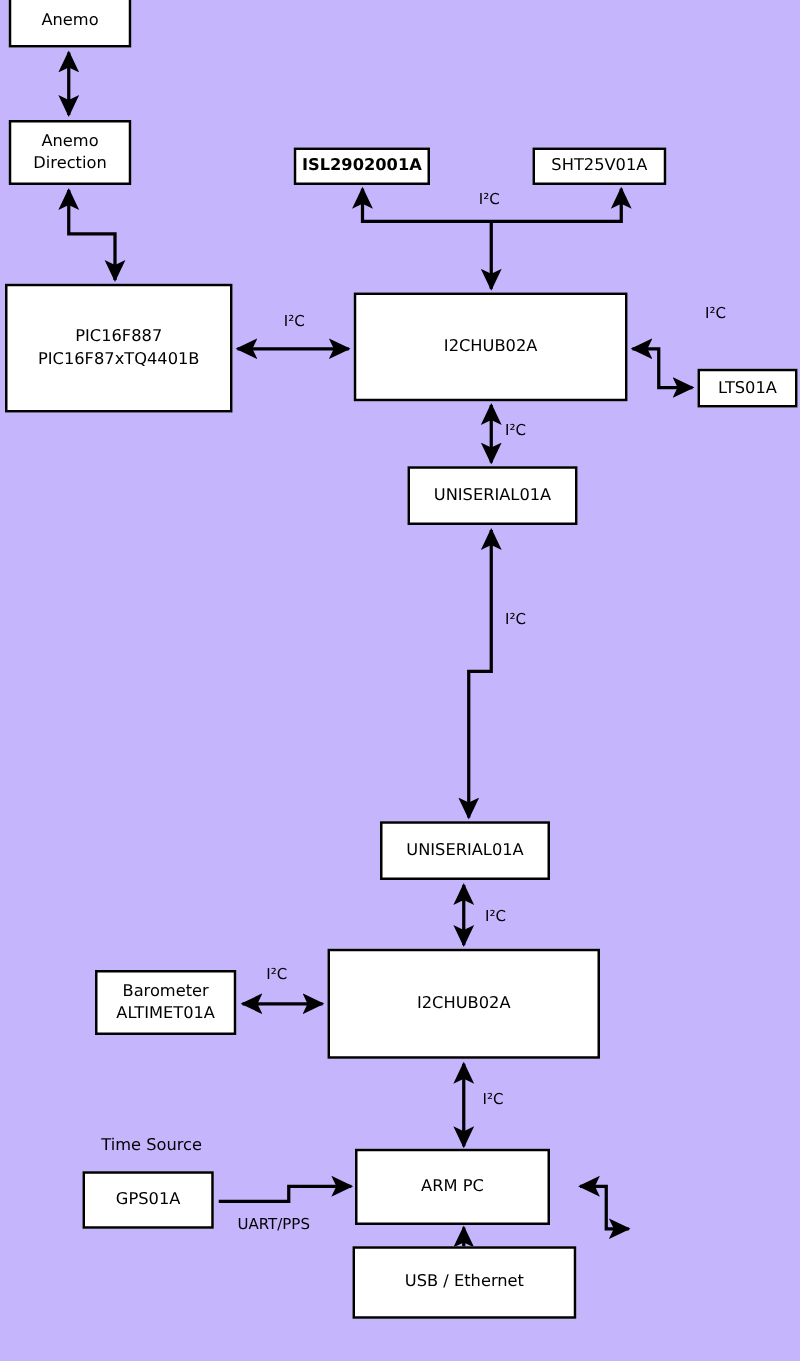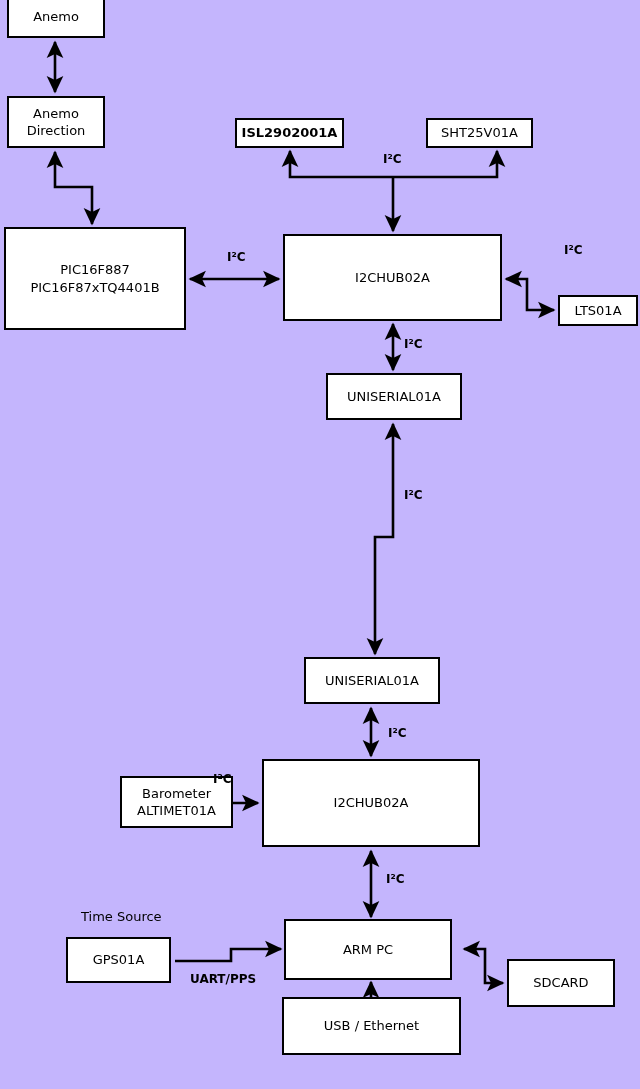--- a/index.html
+++ b/index.html
@@ -44,21 +44,20 @@
     white-space: pre-line;
     padding: 0 4px;
   }
   .edge-label {
     position: absolute;
     font-size: 12px;
     color: #000000;
     white-space: nowrap;
     z-index: 3;
     background: transparent;
-    font-weight: bold;
   }
   .free-label {
     position: absolute;
     font-size: 13px;
     color: #000000;
     white-space: nowrap;
     z-index: 3;
   }
 </style>
 </head>
@@ -139,36 +138,33 @@
   </div>
 
   <div class="node" style="left:304px; top:657px; width:136px; height:47px;">
     <span class="node-label">UNISERIAL01A</span>
   </div>
 
   <div class="node" style="left:262px; top:759px; width:218px; height:88px;">
     <span class="node-label">I2CHUB02A</span>
   </div>
 
-  <div class="node" style="left:76px; top:776px; width:113px; height:52px;margin-left:44px;">
+  <div class="node" style="left:76px; top:776px; width:113px; height:52px;">
     <span class="node-label">Barometer
 ALTIMET01A</span>
   </div>
 
   <div class="node" style="left:66px; top:937px; width:105px; height:46px;">
     <span class="node-label">GPS01A</span>
   </div>
 
-  <div class="node" style="left:284px; top:919px; width:168px; height:61px;">
+  <div class="node" style="left:284px; top:919px; width:156px; height:61px;">
     <span class="node-label">ARM PC</span>
   </div>
 
-  <div class="node" style="left:507px; top:959px; width:108px; height:48px;">
-    <span class="node-label">SDCARD</span>
-  </div>
 
   <div class="node" style="left:282px; top:997px; width:179px; height:58px;">
     <span class="node-label">USB / Ethernet</span>
   </div>
 
   <div class="edge-label" style="left:383px; top:152px;">I²C</div>
 
   <div class="edge-label" style="left:227px; top:250px;">I²C</div>
 
   <div class="edge-label" style="left:564px; top:243px;">I²C</div>

